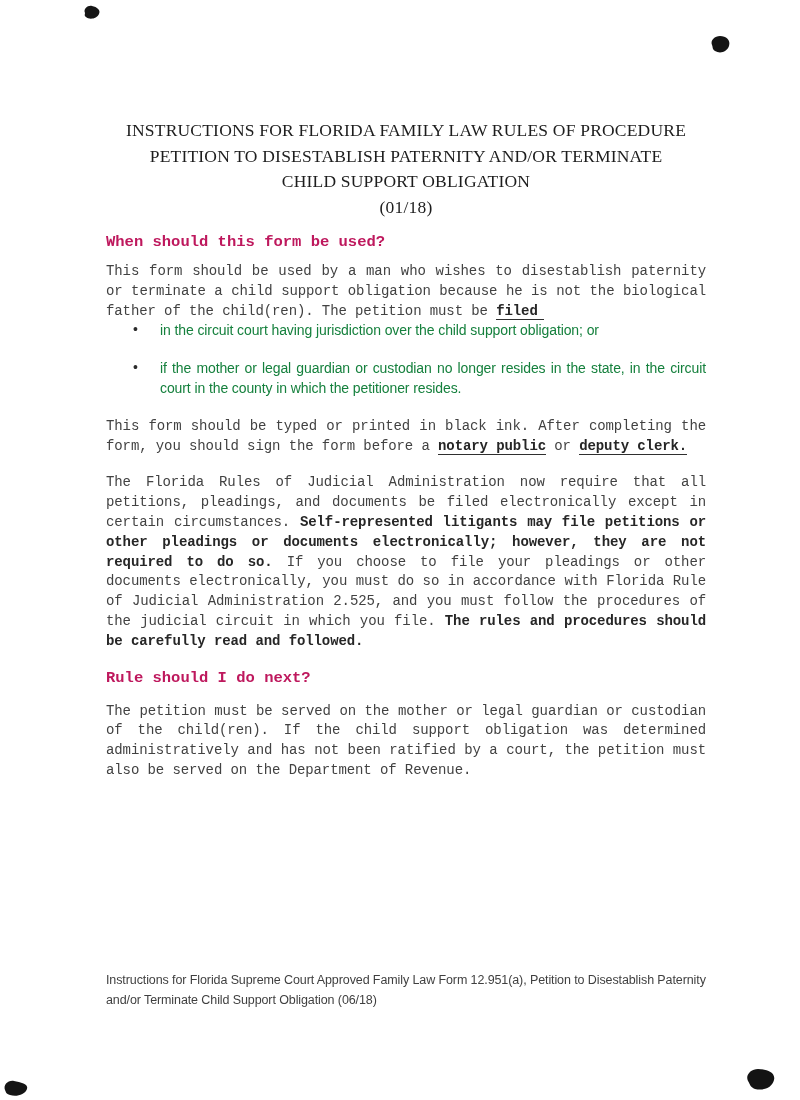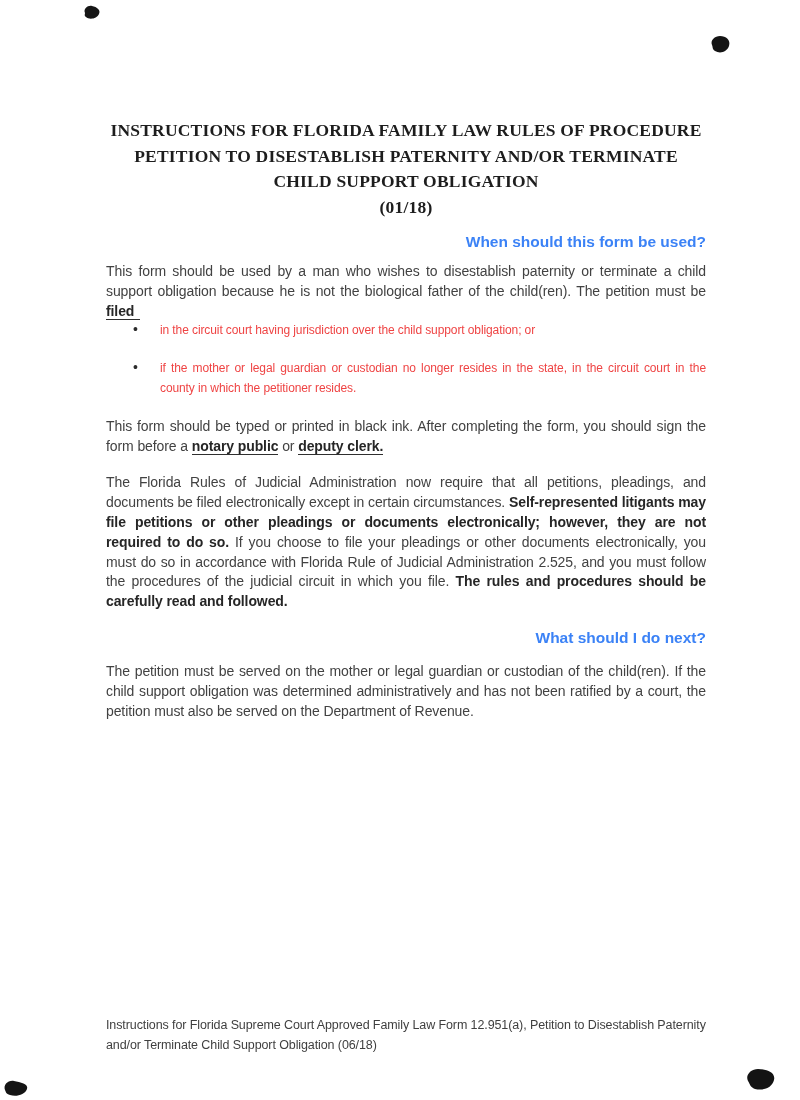--- a/index.html
+++ b/index.html
@@ -13,81 +13,82 @@
     font-family: "Liberation Sans", sans-serif;
   }
   .content {
     position: absolute;
     left: 106px;
     top: 118px;
     width: 600px;
   }
   .doc-title {
     font-family: "Liberation Serif", serif;
-    font-weight: 700;
+    font-weight: 400;
     font-size: 17.5px;
     line-height: 25.5px;
     letter-spacing: 0.2px;
     text-align: center;
     color: #1d1d1d;
   }
   .section-heading {
-    font-family: Liberation Sans, sans-serif;
+    font-family: Liberation Mono, monospace;
     font-weight: 700;
     font-size: 15.5px;
     line-height: 20px;
-    text-align: right;
-    color: #3b82f6;
+    text-align: left;
+    color: #be185d;
   }
   .h-when   { margin: 12px 0 10px; }
   .h-efiling{ margin: 36px 0 21px; }
   .h-next   { margin: 16px 0 14px; }
   .para {
     font-size: 14px;
     line-height: 19.8px;
     letter-spacing: -0.1px;
     color: #424242;
     text-align: justify;
     margin: 0 0 17px;
+    font-family: Liberation Mono, monospace;
   }
   .m0 { margin-bottom: 0; }
   .bullets {
     list-style: none;
     margin: 0;
     padding: 0;
   }
   .bullets li {
     position: relative;
     padding-left: 54px;
     margin-bottom: 18px;
-    font-size: 12px;
+    font-size: 14px;
     line-height: 19.8px;
     letter-spacing: -0.1px;
-    color: #ef4444;
+    color: #15803d;
     text-align: justify;
   }
   .bullets li::before {
     content: "\2022";
     position: absolute;
     left: 27px;
     top: -1px;
     font-size: 14px;
     color: #2b2b2b;
   }
   .b  { font-weight: 700; color: #262626; }
   .bu {
     font-weight: 700;
     color: #262626;
     border-bottom: 1.6px solid #2f2f2f;
   }
   .bu.pad { padding-right: 6px; }
   .footer {
     position: absolute;
     left: 106px;
-    top: 1016px;
+    top: 971px;
     width: 600px;
     font-size: 12.5px;
     line-height: 19.5px;
     letter-spacing: -0.1px;
     color: #3f3f3f;
     text-align: left;
   }
   .smudge { position: absolute; pointer-events: none; }
   .smudge-tl { left: 82px;  top: 5px; }
   .smudge-tr { left: 708px; top: 35px; }
@@ -137,21 +138,21 @@
       <li>in the circuit court having jurisdiction over the child support obligation; or</li>
       <li>if the mother or legal guardian or custodian no longer resides in the state, in the circuit court in the county in which the petitioner resides.</li>
     </ul>
 
     <p class="para"><span>This form should be typed or printed in black ink. After completing the form, you should sign the form before a </span><span class="bu">notary public</span><span> or </span><span class="bu">deputy clerk.</span></p>
 
 
 
     <p class="para m0"><span>The Florida Rules of Judicial Administration now require that all petitions, pleadings, and documents be filed electronically except in certain circumstances. </span><span class="b">Self-represented litigants may file petitions or other pleadings or documents electronically; however, they are not required to do so.</span><span> If you choose to file your pleadings or other documents electronically, you must do so in accordance with Florida Rule of Judicial Administration 2.525, and you must follow the procedures of the judicial circuit in which you file. </span><span class="b">The rules and procedures should be carefully read and followed.</span></p>
 
-    <h2 class="section-heading h-next">What should I do next?</h2>
+    <h2 class="section-heading h-next">Rule should I do next?</h2>
 
     <p class="para">The petition must be served on the mother or legal guardian or custodian of the child(ren). If the child support obligation was determined administratively and has not been ratified by a court, the petition must also be served on the Department of Revenue.</p>
 
   </main>
 
   <footer class="footer">Instructions for Florida Supreme Court Approved Family Law Form 12.951(a), Petition to Disestablish Paternity and/or Terminate Child Support Obligation (06/18)</footer>
 
 </div>
 
 </body></html>

